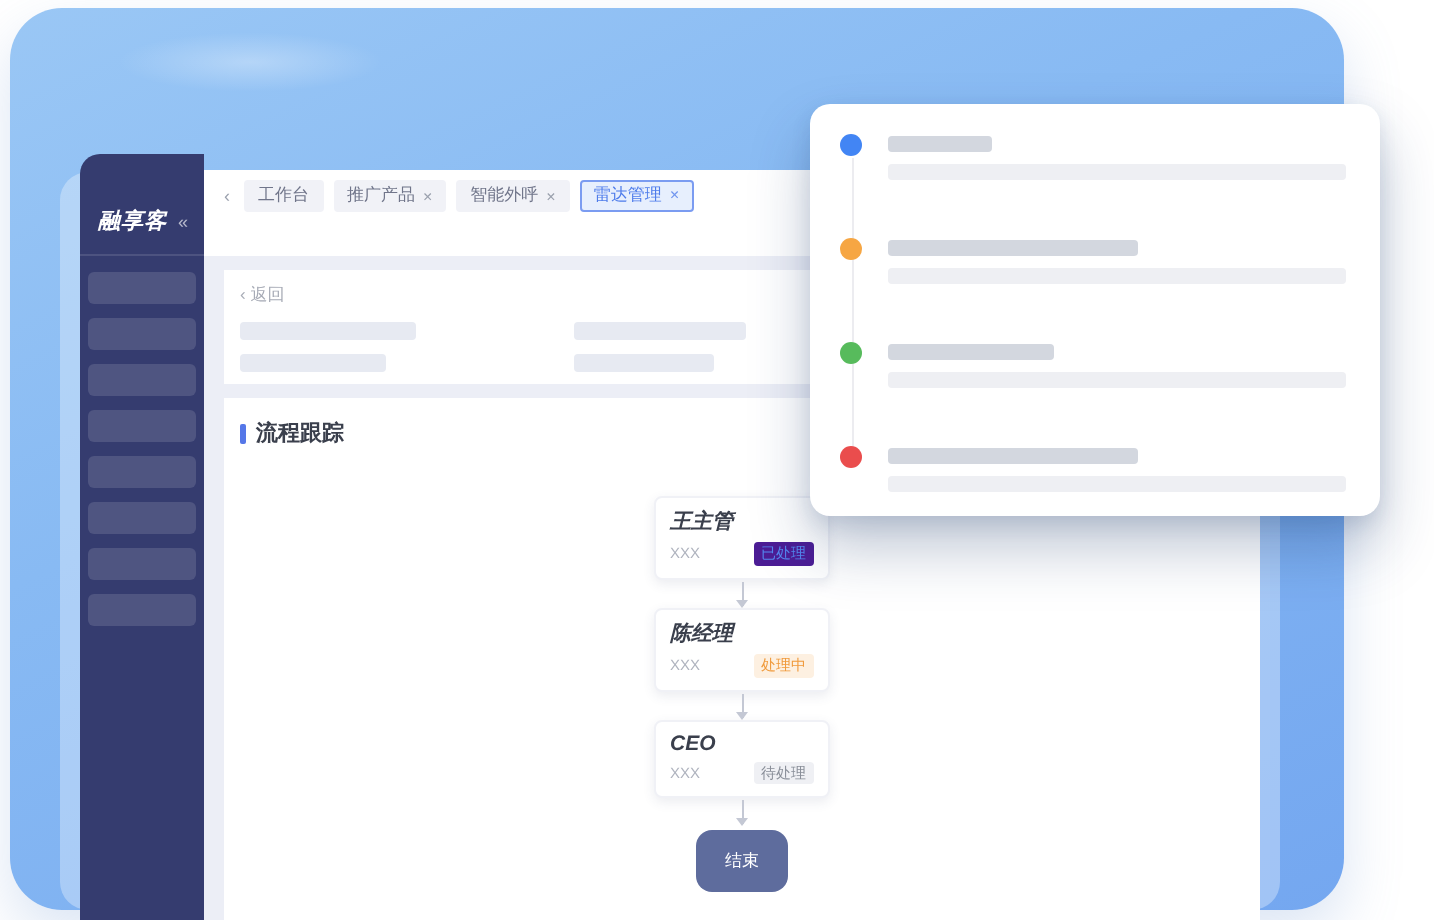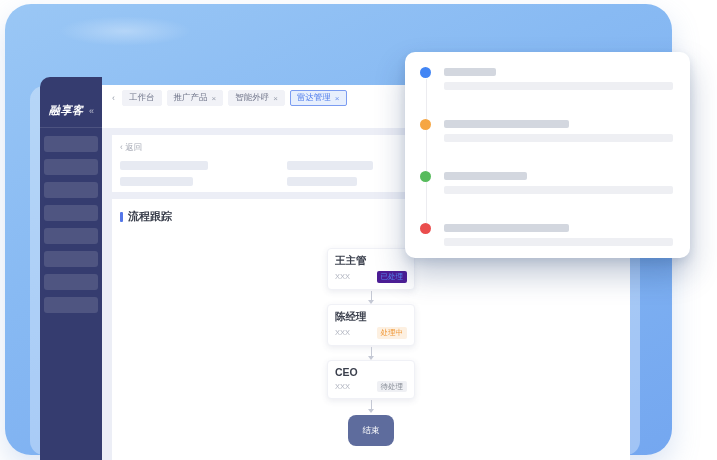--- a/index.html
+++ b/index.html
@@ -66,21 +66,21 @@
   .sec-title { display:flex; align-items:center; gap:5px; }
   .accent { width:3px; height:10px; background:#5577e8; border-radius:1px; }
   .sec-text { font-size:11px; font-weight:bold; color:#3a3f4c; }
 
   
   .flow { width:88px; margin:24px auto 0 auto; display:flex; flex-direction:column; align-items:center; }
   .node {
     width:88px; background:#fff; border:1px solid #f0f1f6; border-radius:4px;
     box-shadow:0 2px 6px rgba(60,70,110,.10); padding:5px 7px 6px 7px;
   }
-  .node-name { font-size:10.5px; font-weight:bold; color:#3a3f4c; }
+  .node-name { font-size:10.5px; font-weight:bold; color:#3a3f4c;font-style:italic; }
   .node-row { display:flex; align-items:center; justify-content:space-between; margin-top:3px; }
   .node-sub { font-size:7.5px; color:#b0b4bf; }
   .badge { font-size:7.5px; padding:1px 4px; border-radius:2px; line-height:1.3; }
   .badge.done  { background:#4c1d95; color:#5488f0; }
   .badge.doing { background:#fdf0e1; color:#f09a3c; }
   .badge.todo  { background:#eff0f4; color:#8a8f99; }
   .arrow { width:1px; height:12px; background:#c4c8d4; position:relative; margin:1px 0; }
   .arrow:after {
     content:""; position:absolute; left:-2.5px; bottom:-1px;
     border-left:3px solid transparent; border-right:3px solid transparent; border-top:4px solid #c4c8d4;

